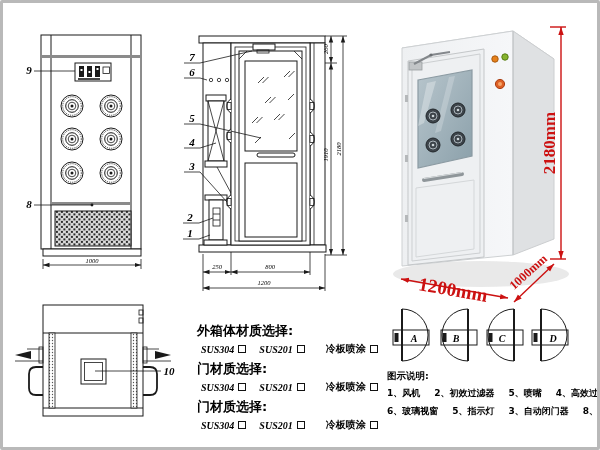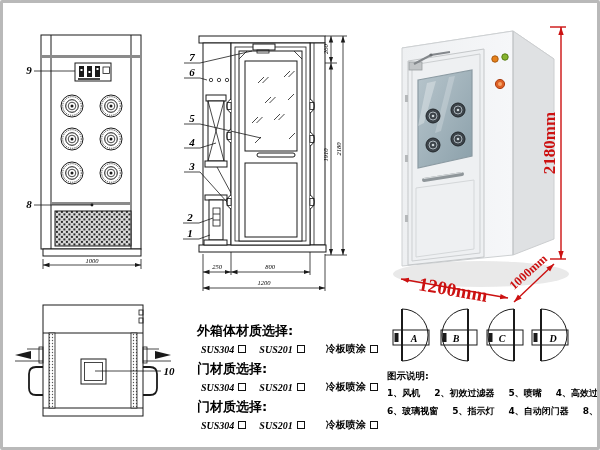--- a/index.html
+++ b/index.html
@@ -452,18 +452,18 @@
     <div class="legend-title">图示说明:</div>
     <div class="legend-line">
       <span>1、风机</span>
       <span>2、初效过滤器</span>
       <span>5、喷嘴</span>
       <span>4、高效过滤器</span>
     </div>
     <div class="legend-line">
       <span>6、玻璃视窗</span>
       <span>5、指示灯</span>
-      <span>4、自动闭门器</span>
+      <span>3、自动闭门器</span>
       <span>8、红外线感应器</span>
     </div>
   </div>
 
 </div>
 
 </body></html>

